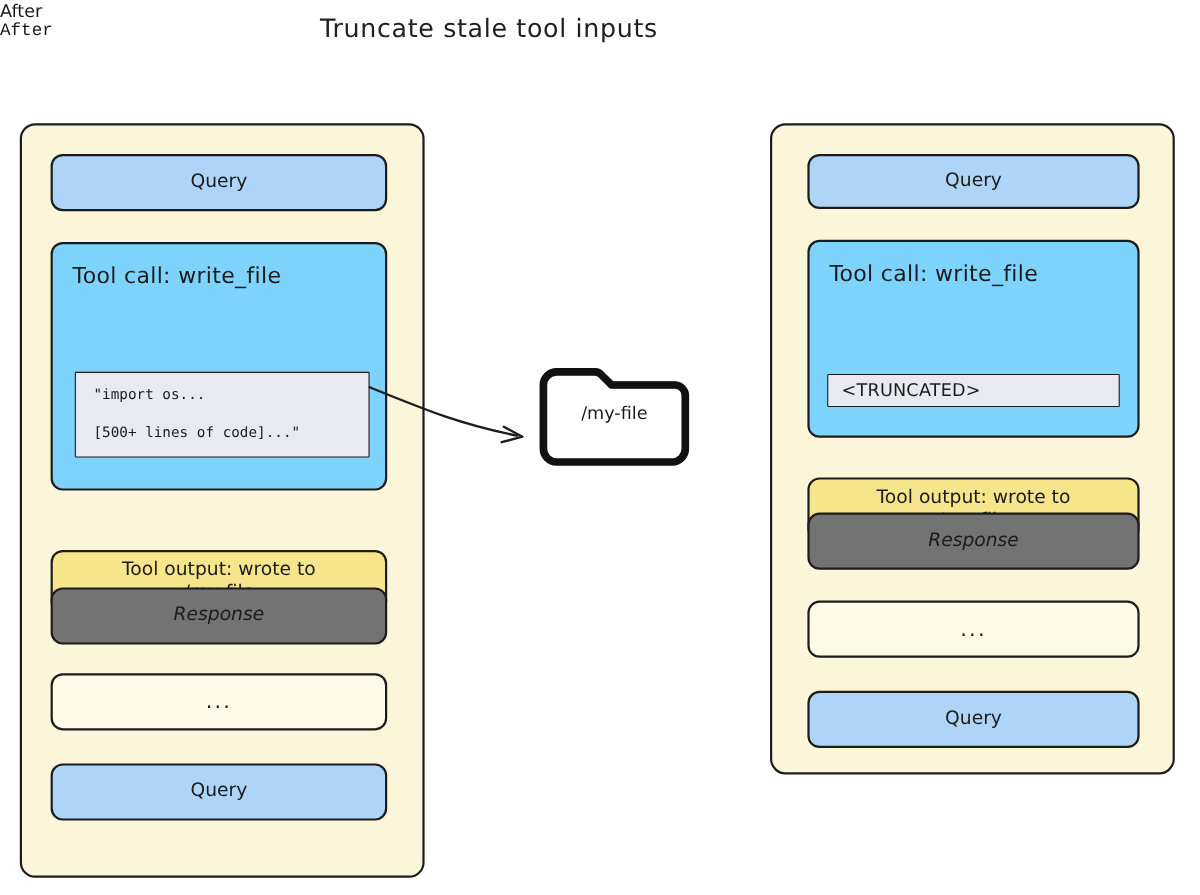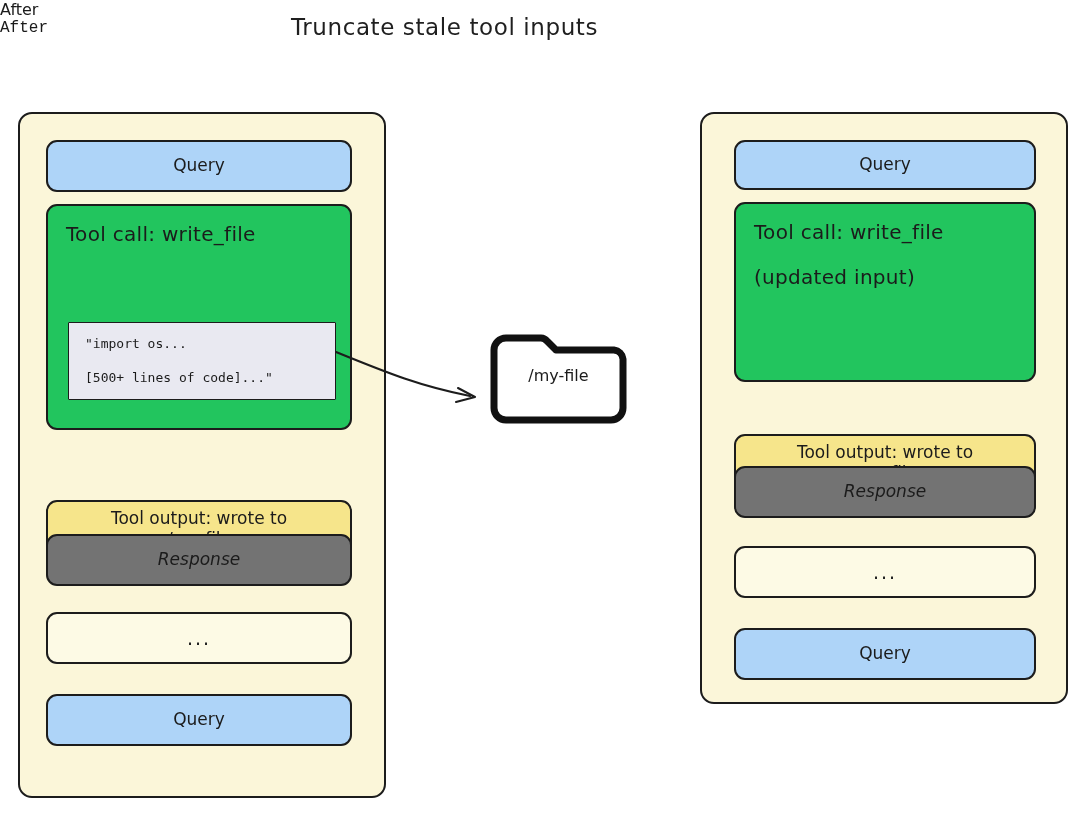--- a/index.html
+++ b/index.html
@@ -61,24 +61,25 @@
     font-size: 17px;
     line-height: 1.25;
     color: #1b1b1b;
     padding: 0 10px;
   }
   .msg-query    { background: #aed4f8; }
   .msg-response { background: #737373; font-style: italic; }
   .msg-output   { background: #f6e58b; margin-top: 40px; }
   .msg-ellipsis { background: #fdfae5; }
   .msg-toolcall {
-    background: #22c55e;
+    background: #7dd3fc;
     display: block;
     text-align: left;
     padding: 0;
+    margin-top: 16px;
   }
 
   .toolcall-line {
     font-size: 20px;
     letter-spacing: 0.3px;
     color: #1b1b1b;
     padding-left: 18px;
   }
   .toolcall-title { padding-top: 16px; }
   .toolcall-sub   { padding-top: 20px; }
@@ -193,21 +194,21 @@
 <div id="header-after">After</div>
 
 <div id="conversation-after" class="conversation">
 
   <div class="msg msg-query" style="left:32px; top:26px; width:302px; height:50px;">
     <span>Query</span>
   </div>
 
   <div class="msg msg-toolcall" style="left:32px; top:88px; width:302px; height:180px;">
     <div class="toolcall-line toolcall-title">Tool call: write_file</div>
-    <div class="toolcall-line toolcall-sub">(updated input)</div>
+    <div id="truncated-panel" class="code-panel">&lt;TRUNCATED&gt;</div>
   </div>
 
   <div class="msg msg-output" style="left:32px; top:280px; width:302px; height:58px; white-space:pre-line;">Tool output: wrote to
 /my-file</div>
 
   <div class="msg msg-response" style="left:32px; top:352px; width:302px; height:52px;">
     <span>Response</span>
   </div>
 
   <div class="msg msg-ellipsis" style="left:32px; top:432px; width:302px; height:52px;">

